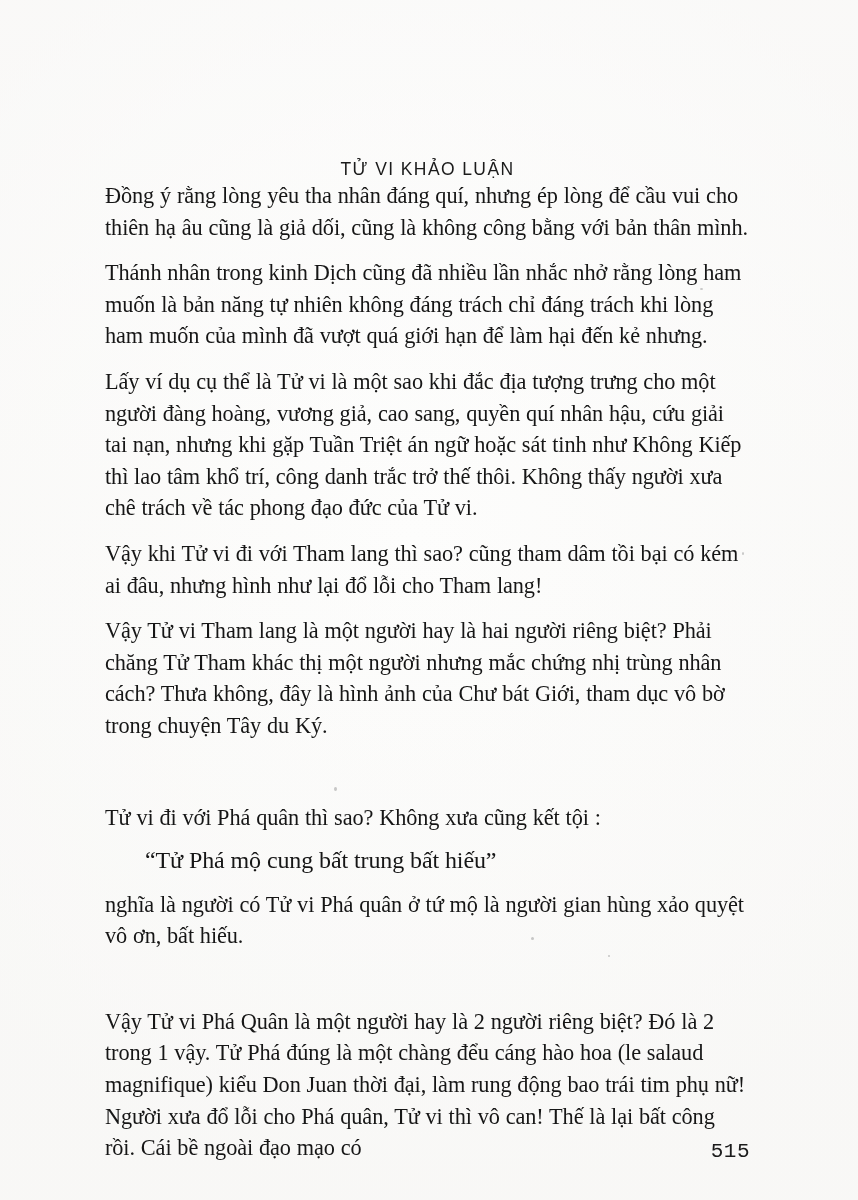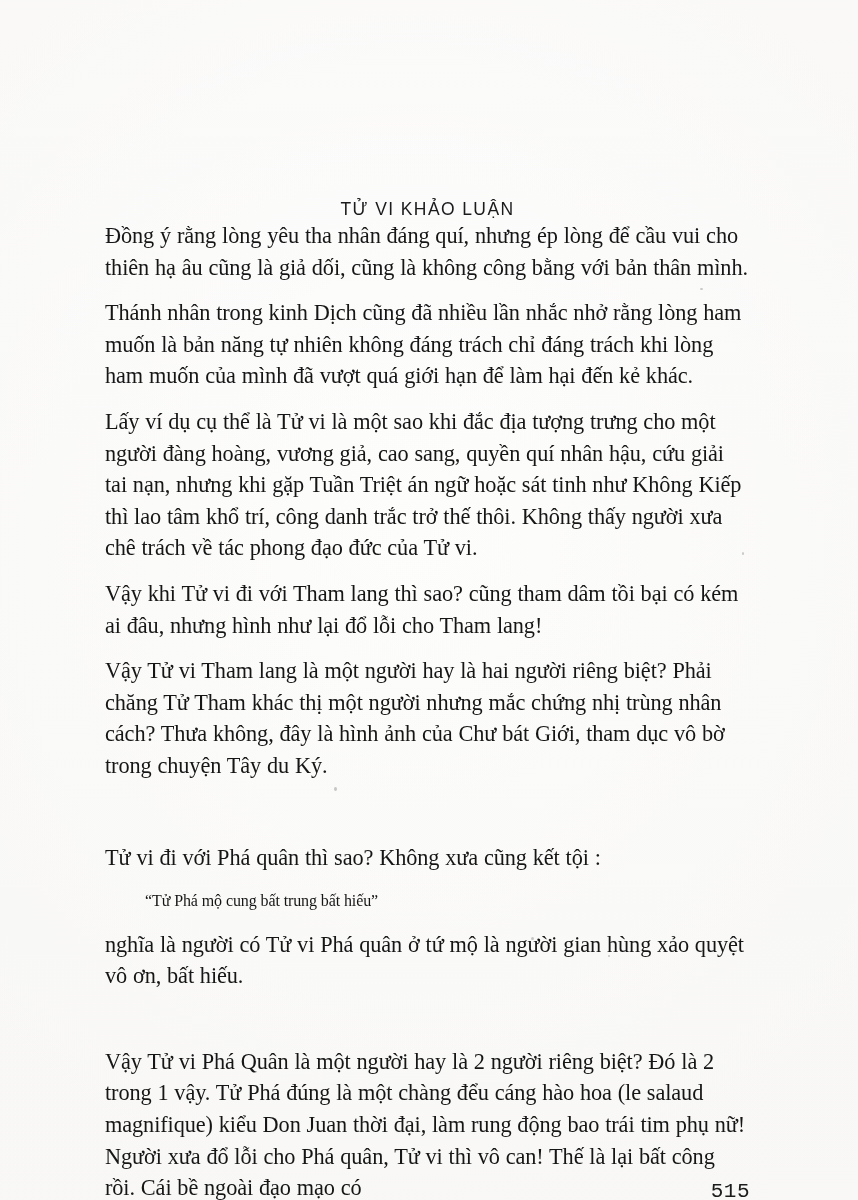--- a/index.html
+++ b/index.html
@@ -30,21 +30,20 @@
       linear-gradient(180deg, #ffffff 0%, #fdfdfc 40%, #fcfcfb 100%);
     pointer-events: none;
   }
 
   .content {
     position: absolute;
     left: 105px;
     top: 0;
     width: 645px;
     height: 964px;
-    margin-top: 40px;
   }
 
   .running-head {
     position: absolute;
     top: 158px;
     left: 0;
     width: 645px;
     text-align: center;
     font-size: 17.5px;
     letter-spacing: 1.4px;
@@ -70,21 +69,21 @@
     letter-spacing: -0.1px;
     word-spacing: 0.4px;
     color: #161616;
   }
 
   p.para.tight { margin-bottom: 12px; }
 
   p.quote-line {
     margin: 0 0 12px 0;
     padding-left: 40px;
-    font-size: 16px;
+    font-size: 24px;
     line-height: 31.6px;
     letter-spacing: -0.1px;
     color: #161616;
   }
 
   .gap-block {
     height: 46px;
   }
 
   .gap-block.small { height: 40px; }
@@ -124,21 +123,21 @@
   <div class="speck" style="left:700px; top:288px; width:3px; height:2px;"></div>
 
   <div class="content">
 
     <div class="running-head">TỬ VI KHẢO LUẬN</div>
 
     <div class="body-block">
 
       <p class="para">Đồng ý rằng lòng yêu tha nhân đáng quí, nhưng ép lòng để cầu vui cho thiên hạ âu cũng là giả dối, cũng là không công bằng với bản thân mình.</p>
 
-      <p class="para">Thánh nhân trong kinh Dịch cũng đã nhiều lần nhắc nhở rằng lòng ham muốn là bản năng tự nhiên không đáng trách chỉ đáng trách khi lòng ham muốn của mình đã vượt quá giới hạn để làm hại đến kẻ khác.</p>
+      <p class="para">Thánh nhân trong kinh Dịch cũng đã nhiều lần nhắc nhở rằng lòng ham muốn là bản năng tự nhiên không đáng trách chỉ đáng trách khi lòng ham muốn của mình đã vượt quá giới hạn để làm hại đến kẻ nhưng.</p>
 
       <p class="para">Lấy ví dụ cụ thể là Tử vi là một sao khi đắc địa tượng trưng cho một người đàng hoàng, vương giả, cao sang, quyền quí nhân hậu, cứu giải tai nạn, nhưng khi gặp Tuần Triệt án ngữ hoặc sát tinh như Không Kiếp thì lao tâm khổ trí, công danh trắc trở thế thôi. Không thấy người xưa chê trách về tác phong đạo đức của Tử vi.</p>
 
       <p class="para">Vậy khi Tử vi đi với Tham lang thì sao? cũng tham dâm tồi bại có kém ai đâu, nhưng hình như lại đổ lỗi cho Tham lang!</p>
 
       <p class="para">Vậy Tử vi Tham lang là một người hay là hai người riêng biệt? Phải chăng Tử Tham khác thị một người nhưng mắc chứng nhị trùng nhân cách? Thưa không, đây là hình ảnh của Chư bát Giới, tham dục vô bờ trong chuyện Tây du Ký.</p>
 
       <div class="gap-block"></div>
 
       <p class="para tight">Tử vi đi với Phá quân thì sao? Không xưa cũng kết tội :</p>

